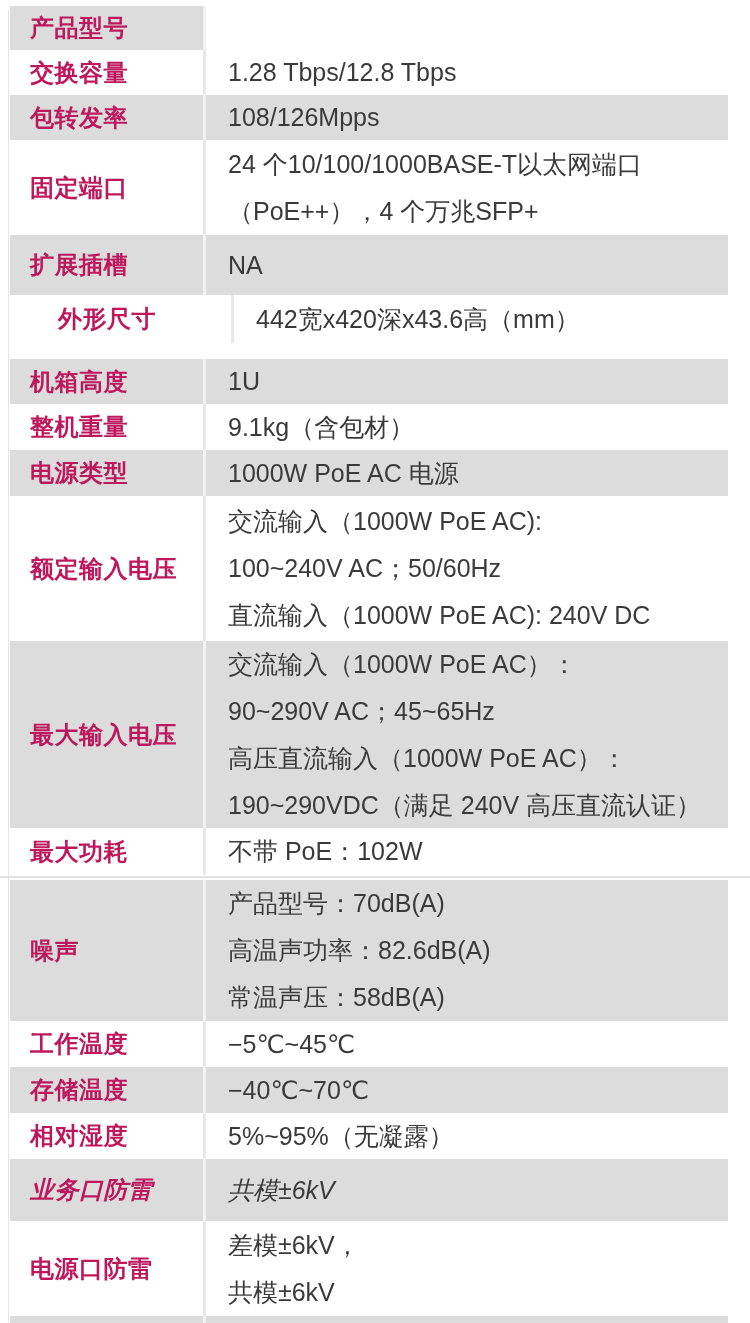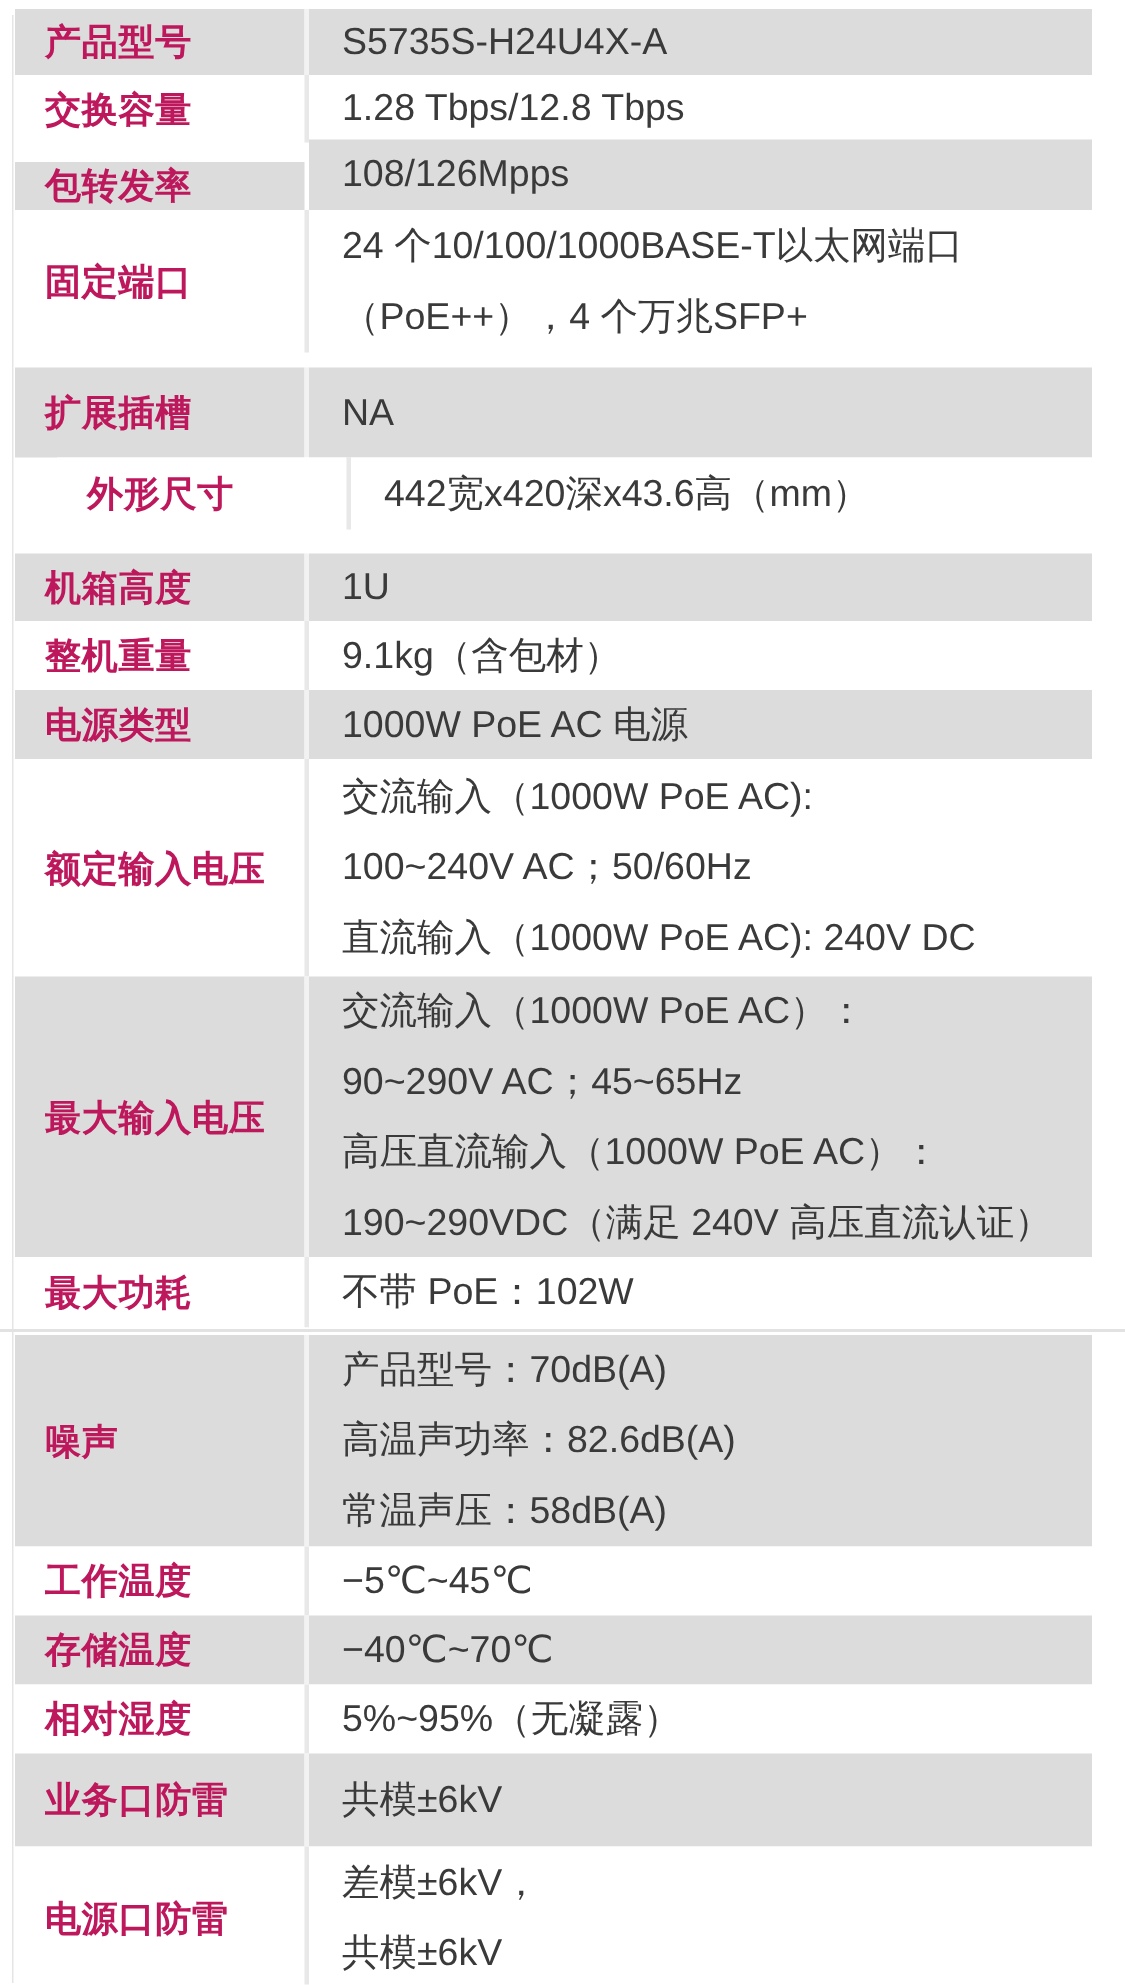--- a/index.html
+++ b/index.html
@@ -53,47 +53,44 @@
 </style>
 </head>
 <body>
 
 <div class="page">
   <div class="left-edge-line"></div>
   <div class="spec-table" id="spec-table">
       <div class="row gray" style="height: 44px;">
     <div class="cell label">产品型号</div>
     <div class="col-div"></div>
-    <div class="cell value">
-          <div class="line">S5735S-H24U4X-A</div>
-        </div>
   </div>
       <div class="row white" style="height: 45px;">
     <div class="cell label">交换容量</div>
     <div class="col-div"></div>
     <div class="cell value">
           <div class="line">1.28 Tbps/12.8 Tbps</div>
         </div>
   </div>
-      <div class="row gray" style="height: 45px; align-items: flex-end;">
+      <div class="row gray" style="height: 45px;">
     <div class="cell label">包转发率</div>
     <div class="col-div"></div>
     <div class="cell value">
           <div class="line">108/126Mpps</div>
         </div>
   </div>
       <div class="row white" style="height: 95px;">
     <div class="cell label">固定端口</div>
     <div class="col-div"></div>
     <div class="cell value">
           <div class="line">24 个10/100/1000BASE-T以太网端口</div>
           <div class="line">（PoE++），4 个万兆SFP+</div>
         </div>
   </div>
-      <div class="row gray" style="height: 60px; margin-top: 10px;">
+      <div class="row gray" style="height: 60px;">
     <div class="cell label">扩展插槽</div>
     <div class="col-div"></div>
     <div class="cell value">
           <div class="line">NA</div>
         </div>
   </div>
       <div class="row white" style="height: 48px; margin-left: 28px;">
     <div class="cell label">外形尺寸</div>
     <div class="col-div"></div>
     <div class="cell value">
@@ -173,21 +170,21 @@
           <div class="line">−40℃~70℃</div>
         </div>
   </div>
       <div class="row white" style="height: 46px;">
     <div class="cell label">相对湿度</div>
     <div class="col-div"></div>
     <div class="cell value">
           <div class="line">5%~95%（无凝露）</div>
         </div>
   </div>
-      <div class="row gray" style="height: 62px;">
+      <div class="row gray" style="height: 62px; font-style: italic;">
     <div class="cell label">业务口防雷</div>
     <div class="col-div"></div>
     <div class="cell value">
           <div class="line">共模±6kV</div>
         </div>
   </div>
       <div class="row white" style="height: 95px;">
     <div class="cell label">电源口防雷</div>
     <div class="col-div"></div>
     <div class="cell value">

